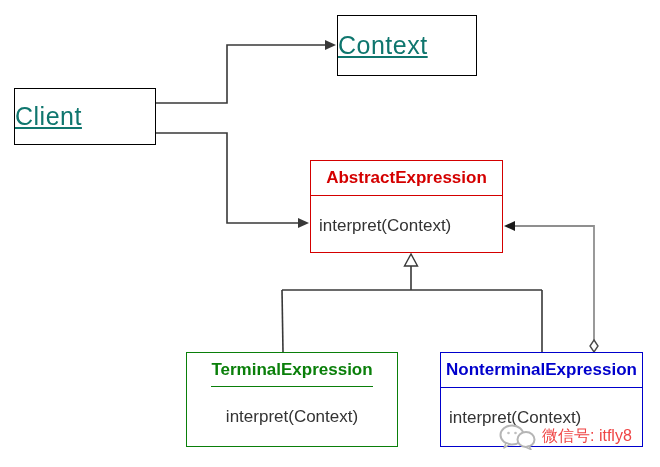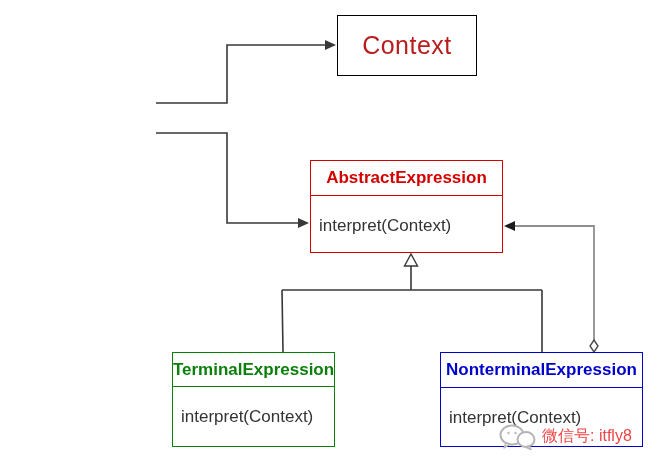--- a/index.html
+++ b/index.html
@@ -14,43 +14,43 @@
   #wires .assoc{stroke:var(--line);stroke-width:1.6;fill:none;}
   #wires .assoc-head{fill:var(--line);stroke:none;}
   #wires .gen{stroke:var(--line);stroke-width:1.6;fill:none;}
   #wires .gen-head{fill:#ffffff;stroke:var(--line);stroke-width:1.4;}
   #wires .agg{stroke:var(--aggline);stroke-width:1.8;fill:none;}
   #wires .agg-head{fill:#1a1a1a;stroke:none;}
   #wires .agg-diamond{fill:#ffffff;stroke:#4a4a4a;stroke-width:1.4;}
 
   .plainbox{
     position:absolute;z-index:2;background:#ffffff;border:1.6px solid var(--black);
-    display:flex;align-items:center;justify-content:center;
-    font-size:25px;color:#b91c1c;letter-spacing:0.5px;
+    display:flex;align-items:center;
+    font-size:25px;color:#0f766e;letter-spacing:0.5px;text-decoration:underline;
   }
   .umlbox{position:absolute;z-index:2;background:#ffffff;display:flex;flex-direction:column;}
   .umlbox .title{
     display:flex;align-items:center;justify-content:center;
     font-weight:bold;font-size:17px;
   }
   .umlbox .method{
     flex:1;padding:8px 8px;font-size:17px;color:#333333;text-align:left;margin-top:12px;
   }
   .umlbox.red{border:1.6px solid var(--red);}
   .umlbox.red .title{color:var(--red);border-bottom:1.6px solid var(--red);}
   .umlbox.green{border:1.6px solid var(--green);}
   .umlbox.green .title{color:var(--green);border-bottom:1.6px solid var(--green);}
   .umlbox.blue{border:1.6px solid var(--blue);}
   .umlbox.blue .title{color:var(--blue);border-bottom:1.6px solid var(--blue);}
 
   #box-client{left:14px;top:88px;width:142px;height:57px;}
   #box-context{left:337px;top:15px;width:140px;height:61px;}
   #box-abstract{left:310px;top:160px;width:193px;height:93px;}
   #box-abstract .title{height:35px;}
-  #box-terminal{left:172px;top:352px;width:163px;height:95px;}
+  #box-terminal{left:186px;top:352px;width:212px;height:95px;align-items:center;}
   #box-terminal .title{height:34px;}
   #box-nonterminal{left:440px;top:352px;width:203px;height:95px;}
   #box-nonterminal .title{height:35px;}
 
   #watermark{
     position:absolute;z-index:5;left:498px;top:421px;height:31px;
     display:flex;align-items:center;gap:6px;
     color:#ef4444;font-size:16px;
     text-shadow:-1px -1px 0 #ffffff,1px -1px 0 #ffffff,-1px 1px 0 #ffffff,1px 1px 0 #ffffff;
   }
@@ -81,20 +81,23 @@
       <polygon class="gen-head" points="411,254 404.5,266 417.5,266"></polygon>
     </g>
 
     <g>
       <path class="agg" d="M594,340 V226 H512"></path>
       <polygon class="agg-head" points="504,226 515,221 515,231"></polygon>
       <polygon class="agg-diamond" points="594,340 598,346 594,352 590,346"></polygon>
     </g>
   </svg>
 
+  <div class="plainbox" id="box-client">
+    <span>Client</span>
+  </div>
 
   <div class="plainbox" id="box-context">
     <span>Context</span>
   </div>
 
   <div class="umlbox red" id="box-abstract">
     <div class="title">AbstractExpression</div>
     <div class="method">interpret(Context)</div>
   </div>
 

